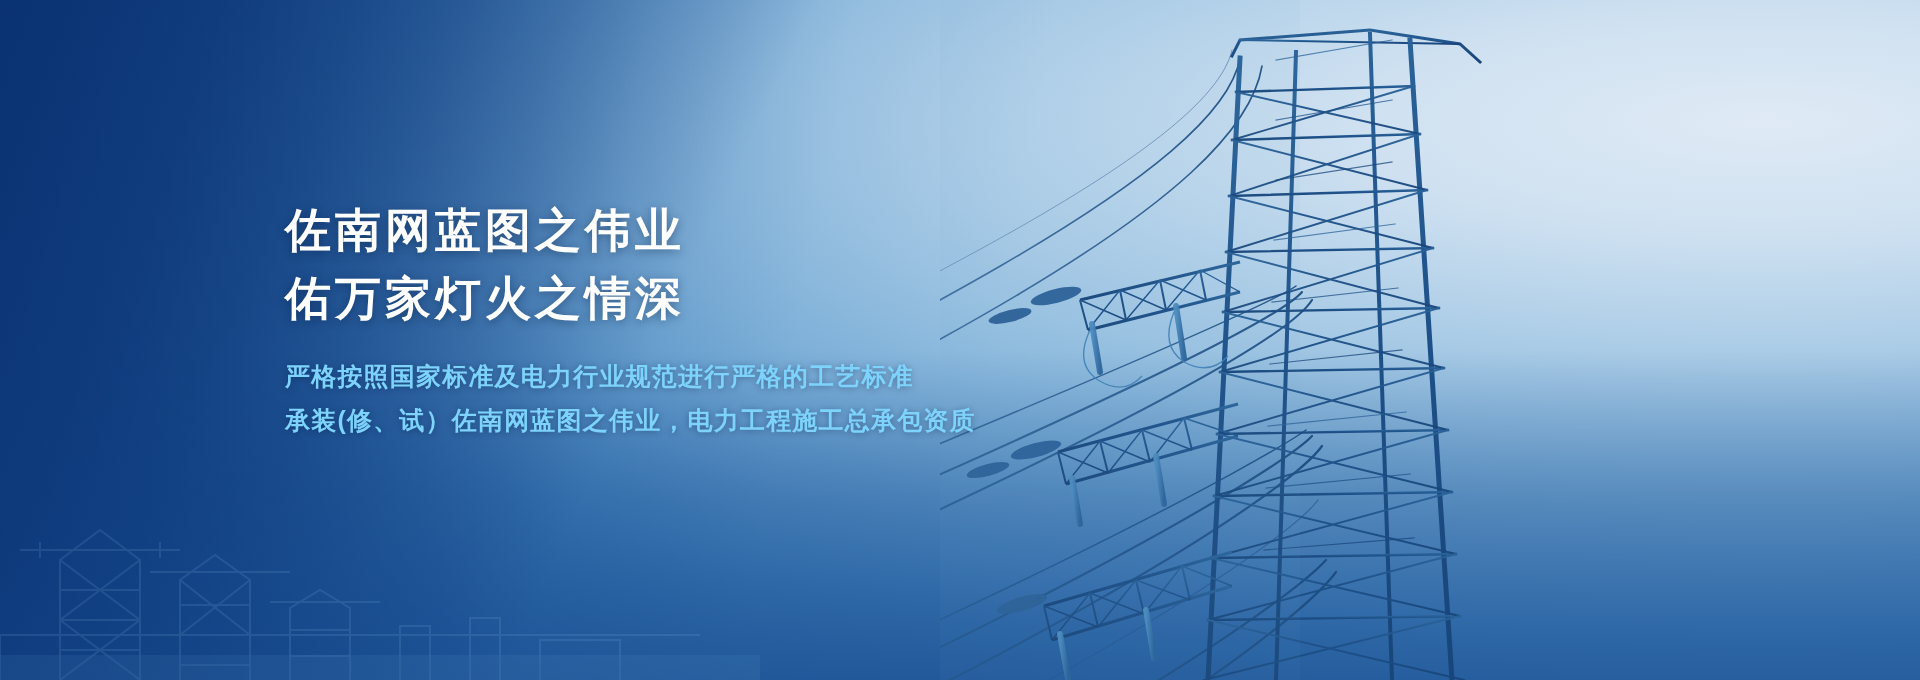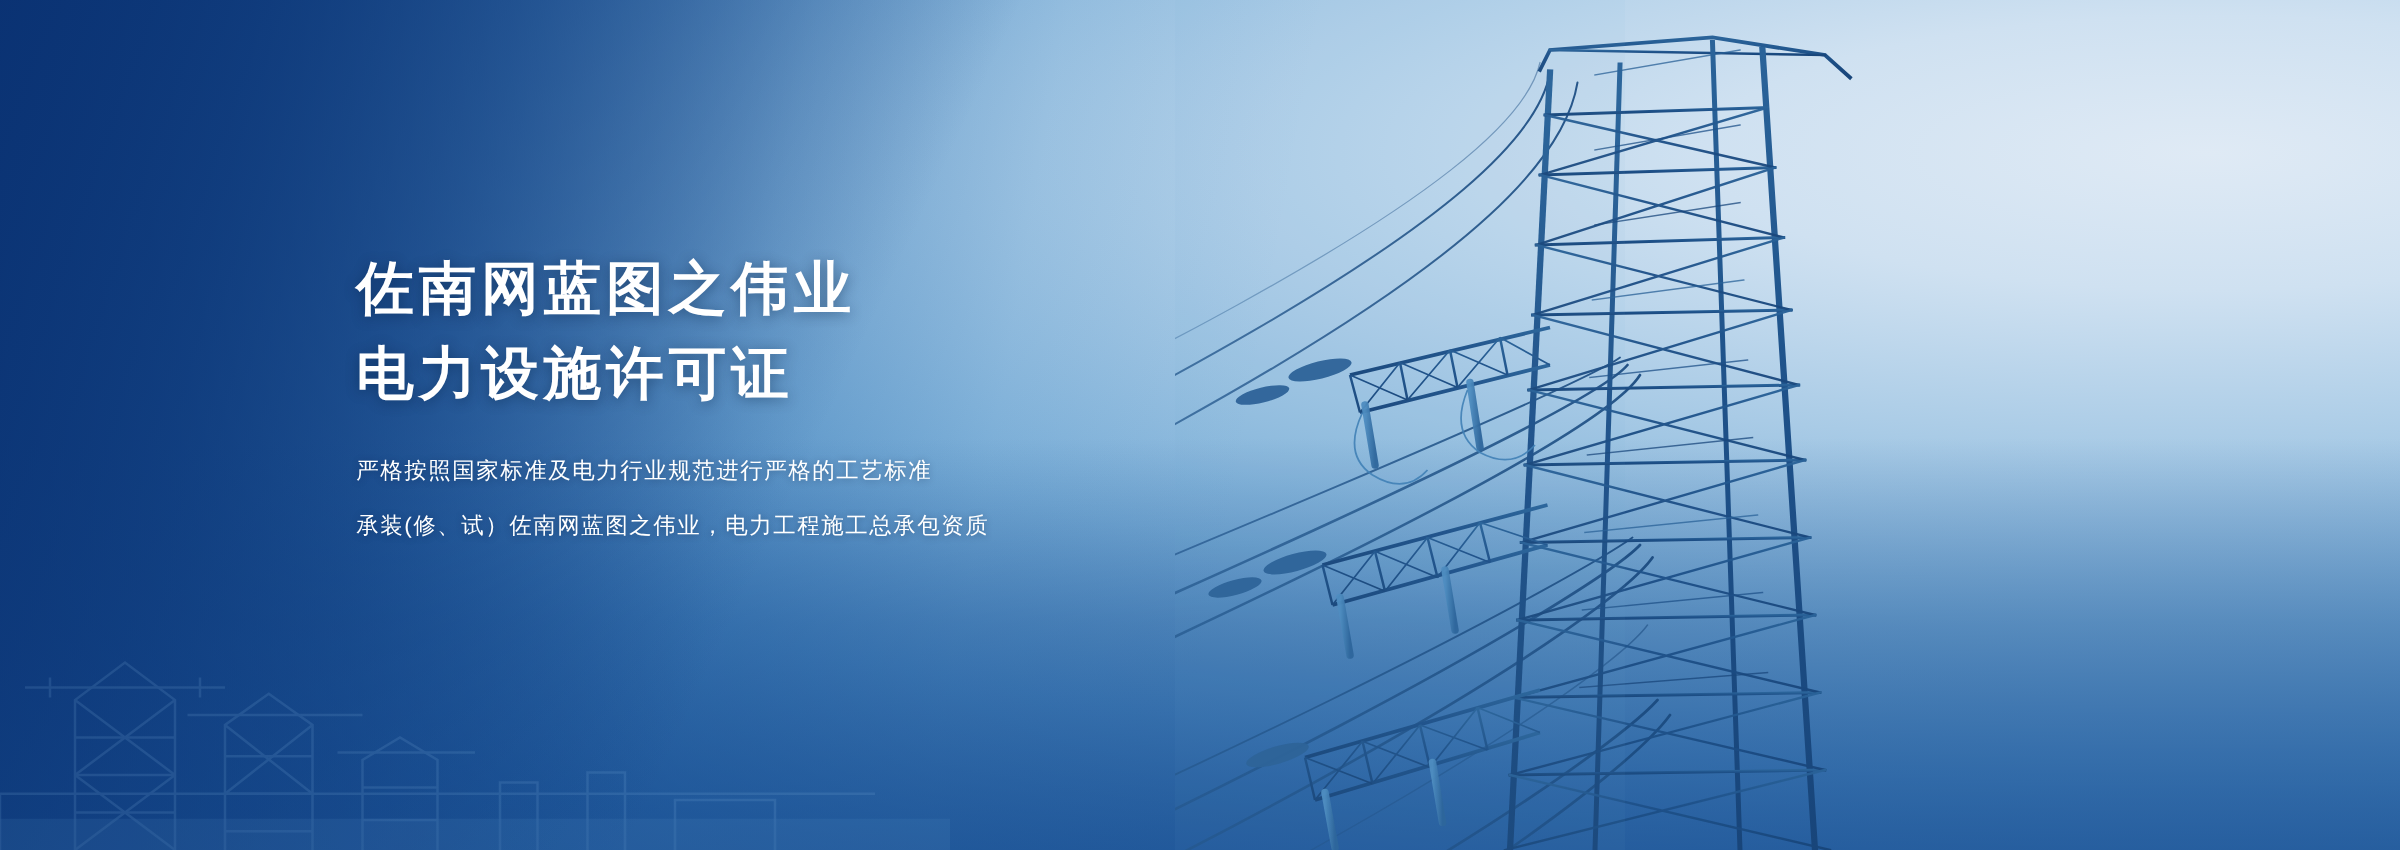--- a/index.html
+++ b/index.html
@@ -56,23 +56,23 @@
   .headline{
     color:#ffffff;
     font-size:46px;
     font-weight:bold;
     letter-spacing:4px;
     line-height:68px;
     white-space:nowrap;
     text-shadow:0 2px 10px rgba(4,28,62,0.45);
   }
   .subline{
-    color:#ffffff;
-    font-size:18px;
-    font-weight:normal;
+    color:#7dd3fc;
+    font-size:25px;
+    font-weight:bold;
     letter-spacing:1.2px;
     line-height:44px;
     white-space:nowrap;
     text-shadow:0 1px 6px rgba(4,28,62,0.40);
   }
   .sub-wrap{margin-top:22px;}
 </style>
 </head>
 <body>
 
@@ -243,20 +243,20 @@
       <g fill="#2b6096" opacity="0.95">
         <ellipse cx="82" cy="604" rx="26" ry="7" transform="rotate(-16 82 604)"></ellipse>
       </g>
 
       <rect x="0" y="0" width="360" height="680" fill="#7fb3dc" opacity="0.05"></rect>
     </svg>
   </div>
 
   <div class="copy">
     <div class="headline">佐南网蓝图之伟业</div>
-    <div class="headline">电力设施许可证</div>
+    <div class="headline">佑万家灯火之情深</div>
     <div class="sub-wrap">
       <div class="subline">严格按照国家标准及电力行业规范进行严格的工艺标准</div>
       <div class="subline">承装(修、试）佐南网蓝图之伟业，电力工程施工总承包资质</div>
     </div>
   </div>
 
 </div>
 
 </body></html>

